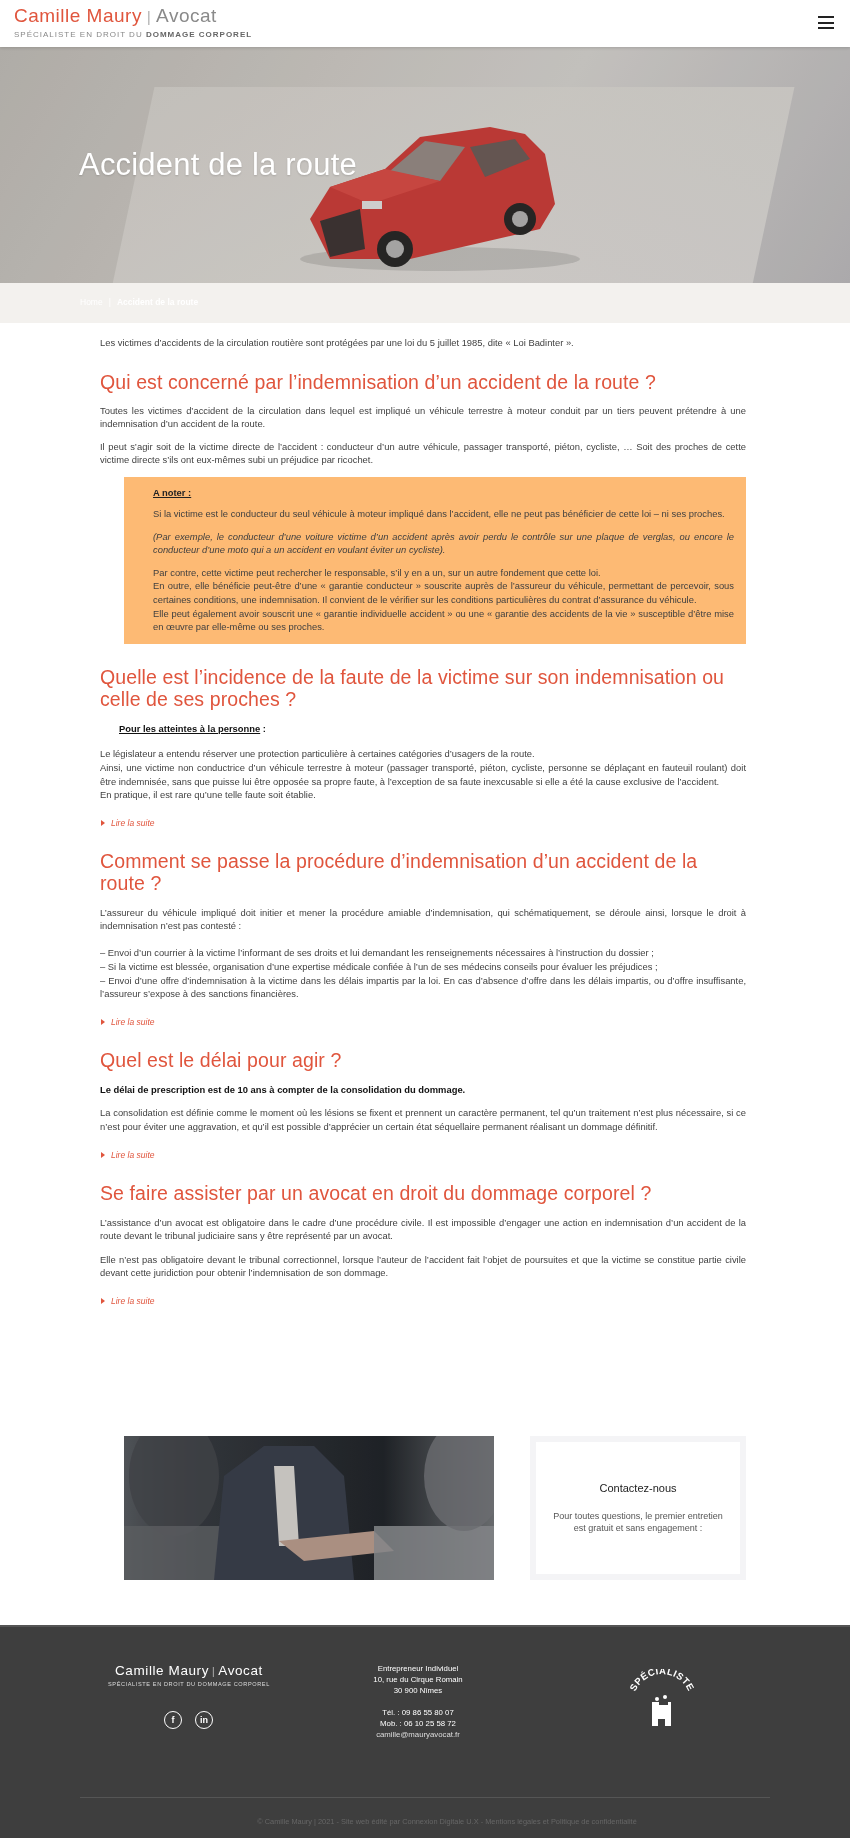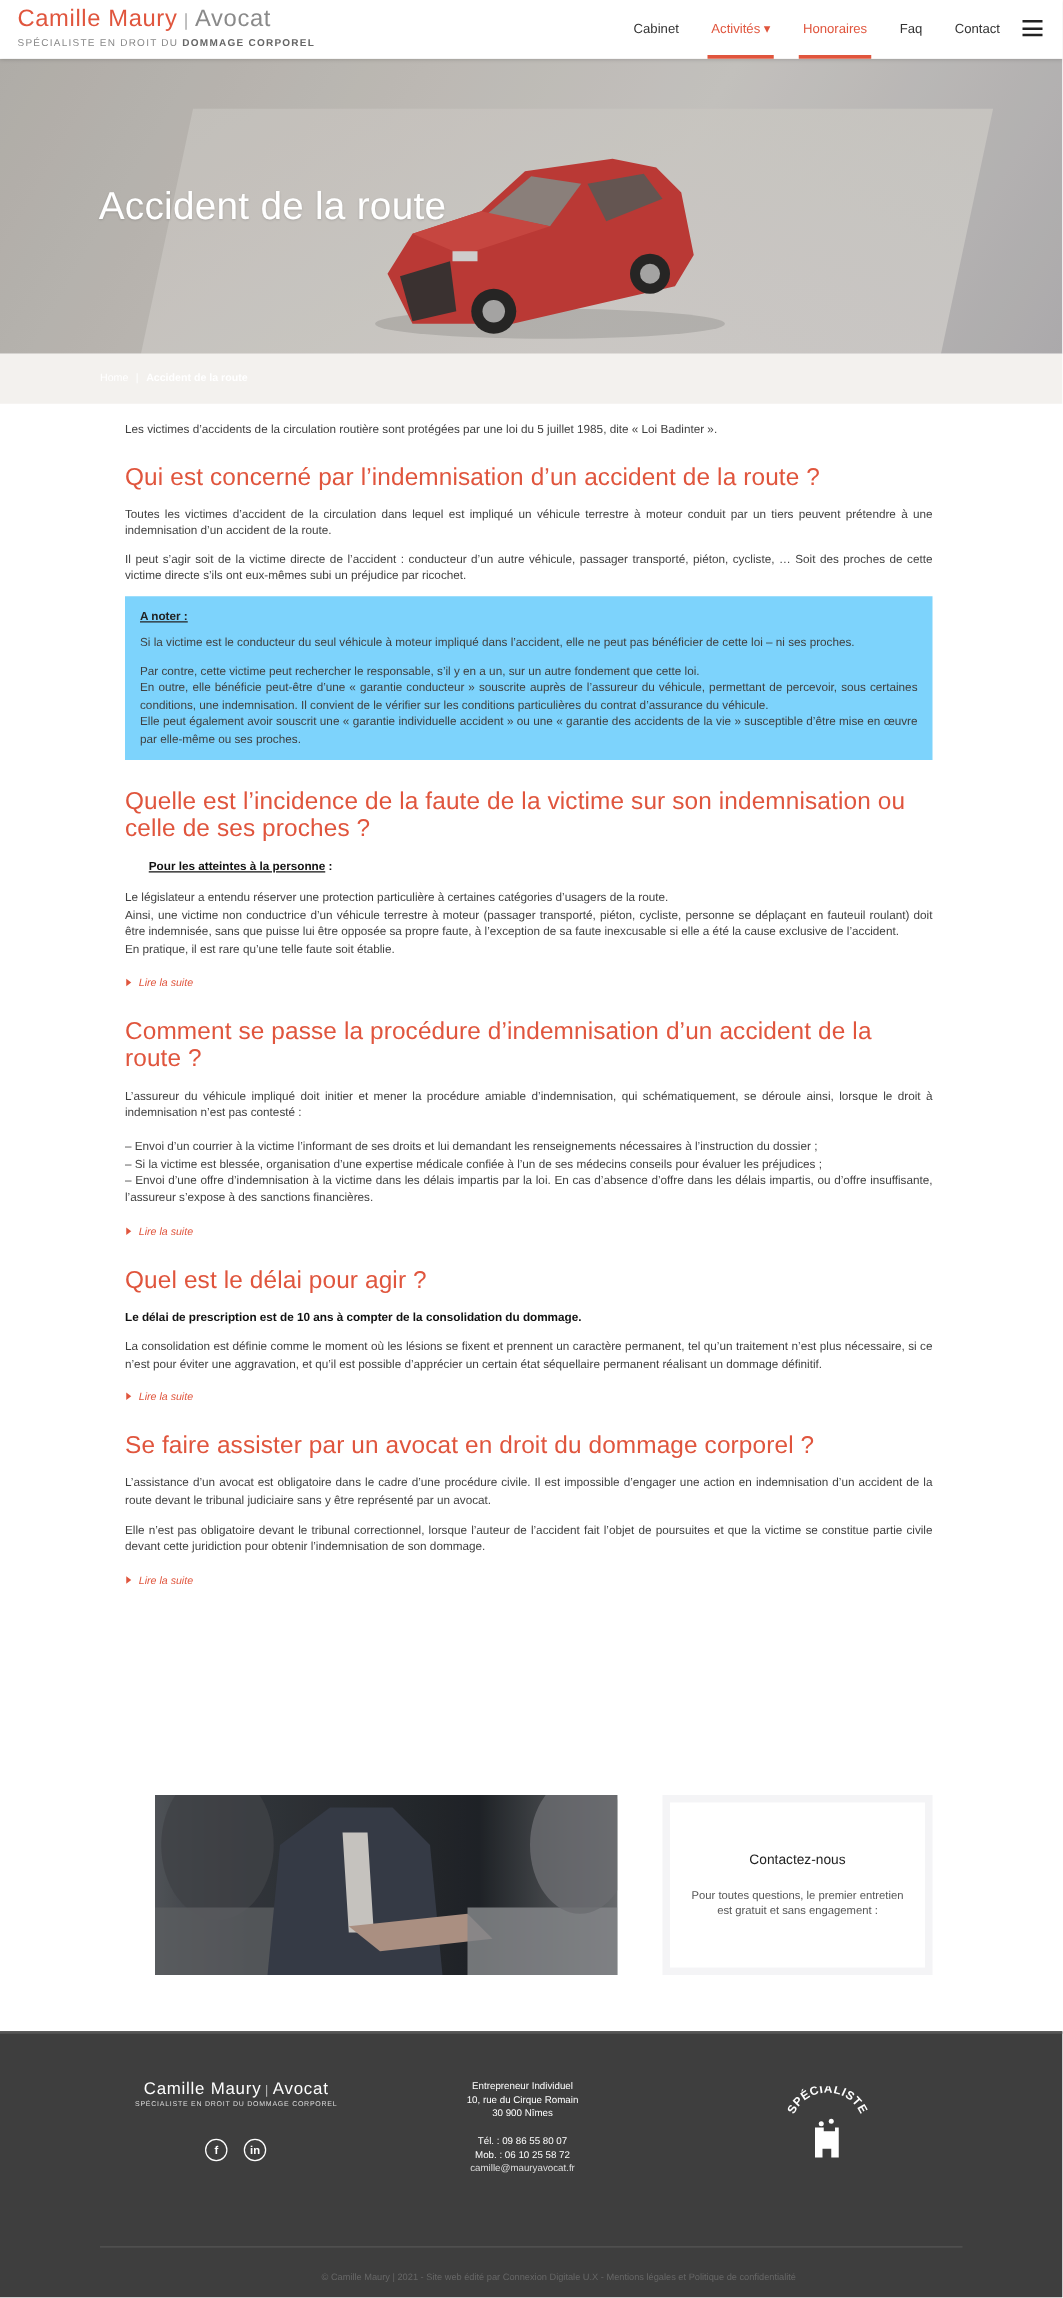--- a/index.html
+++ b/index.html
@@ -34,21 +34,21 @@
   .crumbbar { position: absolute; top: 283px; left: 0; width: 850px; height: 40px; background: #f3f1ee; }
   .crumb { position: absolute; left: 80px; top: 14px; font-size: 8.5px; color: #fff; }
   .crumb span { color: #fff; }
   .crumb .sep { margin: 0 6px; }
   .crumb .cur { font-weight: bold; }
 
   
   .content { position: absolute; top: 323px; left: 100px; width: 646px; }
   .p { font-size: 9.4px; line-height: 13.6px; color: #3f3f3f; text-align: justify; }
   .h2 { font-size: 19.5px; color: #e0553d; font-weight: normal; line-height: 22px; letter-spacing: 0.1px; }
-  .note { background: #7dd3fc; padding: 10px 12px 10px 12px; }
+  .note { background: #fdba74; padding: 10px 12px 10px 29px; margin-left: 24px; }
   .note-title { font-size: 9.4px; font-weight: bold; text-decoration: underline; color: #222; }
   .u-bold { font-weight: bold; text-decoration: underline; color: #111; padding-left: 19px; }
   .bold { font-weight: bold; color: #111; }
   .italic { font-style: italic; }
   .more { font-size: 8.5px; color: #e0553d; font-style: italic; display: inline-flex; align-items: center; cursor: pointer; }
   .more .tri { display: inline-block; width: 0; height: 0; border-top: 3px solid transparent; border-bottom: 3px solid transparent; border-left: 4px solid #e0553d; margin-right: 6px; margin-left: 1px; }
 
   
   .cta-img { position: absolute; left: 124px; top: 1436px; width: 370px; height: 144px; overflow: hidden;
     background: linear-gradient(90deg, #5d6166 0%, #3a3e44 20%, #2f3338 45%, #24282d 70%, #7a7d80 100%); }
@@ -75,27 +75,20 @@
 </head>
 <body>
 
 <header class="header">
   <div class="logo">
     <div class="logo-name">
       <span class="n1">Camille Maury</span><span class="sep">|</span><span class="n2">Avocat</span>
     </div>
     <div class="logo-sub"><span>SPÉCIALISTE EN DROIT DU </span><b>DOMMAGE CORPOREL</b></div>
   </div>
-  <nav class="nav">
-    <a class="nav-item">Cabinet</a>
-    <a class="nav-item active">Activités ▾</a>
-    <a class="nav-item active">Honoraires</a>
-    <a class="nav-item">Faq</a>
-    <a class="nav-item">Contact</a>
-  </nav>
   <div class="burger">
       <span></span>
       <span></span>
       <span></span>
     </div>
 </header>
 
 <section class="hero">
   <div class="paper"></div>
   <svg class="car" viewBox="0 0 300 165">
@@ -124,20 +117,21 @@
 <main class="content">
   <p class="p" style="margin-top:13px;">Les victimes d’accidents de la circulation routière sont protégées par une loi du 5 juillet 1985, dite « Loi Badinter ».</p>
 
   <h2 class="h2" style="margin-top:21px;">Qui est concerné par l’indemnisation d’un accident de la route ?</h2>
   <p class="p" style="margin-top:11px;">Toutes les victimes d’accident de la circulation dans lequel est impliqué un véhicule terrestre à moteur conduit par un tiers peuvent prétendre à une indemnisation d’un accident de la route.</p>
   <p class="p" style="margin-top:9px;">Il peut s’agir soit de la victime directe de l’accident : conducteur d’un autre véhicule, passager transporté, piéton, cycliste, … Soit des proches de cette victime directe s’ils ont eux-mêmes subi un préjudice par ricochet.</p>
 
   <div class="note" style="margin-top:10px;">
     <div class="note-title">A noter :</div>
     <p class="p" style="margin-top:9px;">Si la victime est le conducteur du seul véhicule à moteur impliqué dans l’accident, elle ne peut pas bénéficier de cette loi – ni ses proches.</p>
+    <p class="p italic" style="margin-top:9px;">(Par exemple, le conducteur d’une voiture victime d’un accident après avoir perdu le contrôle sur une plaque de verglas, ou encore le conducteur d’une moto qui a un accident en voulant éviter un cycliste).</p>
     <p class="p" style="margin-top:9px;">Par contre, cette victime peut rechercher le responsable, s’il y en a un, sur un autre fondement que cette loi.</p>
     <p class="p">En outre, elle bénéficie peut-être d’une « garantie conducteur » souscrite auprès de l’assureur du véhicule, permettant de percevoir, sous certaines conditions, une indemnisation. Il convient de le vérifier sur les conditions particulières du contrat d’assurance du véhicule.</p>
     <p class="p">Elle peut également avoir souscrit une « garantie individuelle accident » ou une « garantie des accidents de la vie » susceptible d’être mise en œuvre par elle-même ou ses proches.</p>
   </div>
 
   <h2 class="h2" style="margin-top:22px;">Quelle est l’incidence de la faute de la victime sur son indemnisation ou celle de ses proches ?</h2>
   <p class="p" style="margin-top:12px;"><span class="u-bold">Pour les atteintes à la personne</span><span class="bold"> :</span></p>
   <p class="p" style="margin-top:12px;">Le législateur a entendu réserver une protection particulière à certaines catégories d’usagers de la route.</p>
   <p class="p">Ainsi, une victime non conductrice d’un véhicule terrestre à moteur (passager transporté, piéton, cycliste, personne se déplaçant en fauteuil roulant) doit être indemnisée, sans que puisse lui être opposée sa propre faute, à l’exception de sa faute inexcusable si elle a été la cause exclusive de l’accident.</p>
   <p class="p">En pratique, il est rare qu’une telle faute soit établie.</p>

